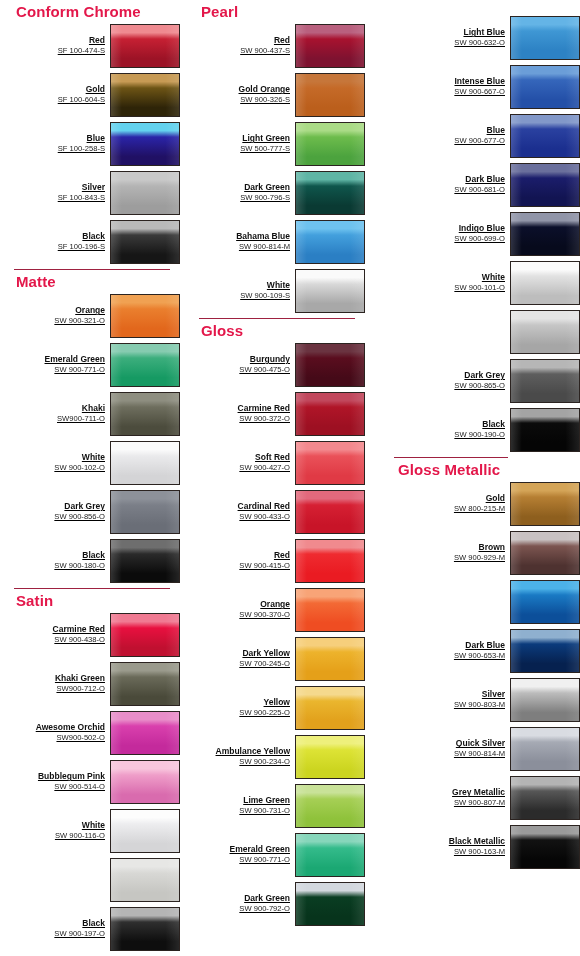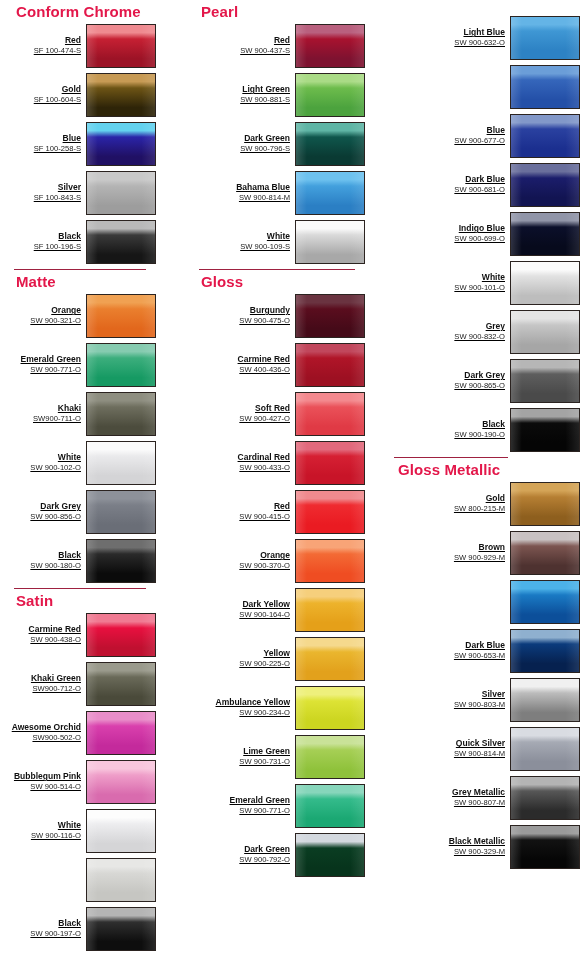--- a/index.html
+++ b/index.html
@@ -6,21 +6,21 @@
   body{
     width:580px;height:956px;
     font-family:"Liberation Sans","DejaVu Sans",sans-serif;
     -webkit-font-smoothing:antialiased;
     overflow:hidden;
     position:relative;
   }
   .sheet{position:relative;width:580px;height:956px;}
 
   .col{position:absolute;top:0;}
-  .col-left{left:0;width:156px;}
+  .col-left{left:0;width:180px;}
   .col-mid{left:185px;width:180px;}
   .col-right{left:370px;width:210px;}
 
   
   .section{position:relative;}
   .rule{
     height:1px;background:#9e2140;margin:0 10px 0 14px;
   }
   .sec-title{
     color:#e3174a;
@@ -313,22 +313,33 @@
               <div class="cd">SW 900-437-S</div>
             </div>
             <div class="chip" title="Red SW 900-437-S">
               <i class="top" style="background: linear-gradient(rgb(185, 96, 126) 0%, rgb(185, 96, 126) 55%, rgb(168, 18, 47) 100%);"></i>
               <i class="bot" style="background: linear-gradient(rgb(168, 18, 47) 0%, rgb(126, 18, 48) 70%, rgb(126, 18, 48) 100%);"></i>
               <div class="gloss"></div>
             </div>
           </div>
           <div class="row">
             <div class="labels">
+              <div class="nm">Gold Orange</div>
+              <div class="cd">SW 900-326-S</div>
+            </div>
+            <div class="chip" title="Gold Orange SW 900-326-S">
+              <i class="top" style="background: linear-gradient(rgb(198, 118, 58) 0%, rgb(198, 118, 58) 55%, rgb(197, 106, 40) 100%);"></i>
+              <i class="bot" style="background: linear-gradient(rgb(197, 106, 40) 0%, rgb(187, 95, 28) 70%, rgb(187, 95, 28) 100%);"></i>
+              <div class="gloss"></div>
+            </div>
+          </div>
+          <div class="row">
+            <div class="labels">
               <div class="nm">Light Green</div>
-              <div class="cd">SW 900-881-S</div>
+              <div class="cd">SW 500-777-S</div>
             </div>
             <div class="chip" title="Light Green SW 900-777-S">
               <i class="top" style="background: linear-gradient(rgb(170, 219, 134) 0%, rgb(170, 219, 134) 55%, rgb(109, 188, 76) 100%);"></i>
               <i class="bot" style="background: linear-gradient(rgb(109, 188, 76) 0%, rgb(76, 163, 62) 70%, rgb(76, 163, 62) 100%);"></i>
               <div class="gloss"></div>
             </div>
           </div>
           <div class="row">
             <div class="labels">
               <div class="nm">Dark Green</div>
@@ -375,21 +386,21 @@
             </div>
             <div class="chip" title="Burgundy SW 900-475-O">
               <i class="top" style="background: linear-gradient(rgb(106, 51, 64) 0%, rgb(106, 51, 64) 55%, rgb(90, 13, 30) 100%);"></i>
               <i class="bot" style="background: linear-gradient(rgb(90, 13, 30) 0%, rgb(69, 10, 24) 70%, rgb(69, 10, 24) 100%);"></i>
               <div class="gloss"></div>
             </div>
           </div>
           <div class="row">
             <div class="labels">
               <div class="nm">Carmine Red</div>
-              <div class="cd">SW 400-436-O</div>
+              <div class="cd">SW 900-372-O</div>
             </div>
             <div class="chip" title="Carmine Red SW 900-436-O">
               <i class="top" style="background: linear-gradient(rgb(193, 71, 92) 0%, rgb(193, 71, 92) 55%, rgb(176, 21, 40) 100%);"></i>
               <i class="bot" style="background: linear-gradient(rgb(176, 21, 40) 0%, rgb(157, 16, 34) 70%, rgb(157, 16, 34) 100%);"></i>
               <div class="gloss"></div>
             </div>
           </div>
           <div class="row">
             <div class="labels">
               <div class="nm">Soft Red</div>
@@ -430,21 +441,21 @@
             </div>
             <div class="chip" title="Orange SW 900-370-O">
               <i class="top" style="background: linear-gradient(rgb(248, 164, 119) 0%, rgb(248, 164, 119) 55%, rgb(243, 106, 53) 100%);"></i>
               <i class="bot" style="background: linear-gradient(rgb(243, 106, 53) 0%, rgb(239, 77, 34) 70%, rgb(239, 77, 34) 100%);"></i>
               <div class="gloss"></div>
             </div>
           </div>
           <div class="row">
             <div class="labels">
               <div class="nm">Dark Yellow</div>
-              <div class="cd">SW 900-164-O</div>
+              <div class="cd">SW 700-245-O</div>
             </div>
             <div class="chip" title="Dark Yellow SW 900-245-O">
               <i class="top" style="background: linear-gradient(rgb(246, 207, 124) 0%, rgb(246, 207, 124) 55%, rgb(237, 179, 44) 100%);"></i>
               <i class="bot" style="background: linear-gradient(rgb(237, 179, 44) 0%, rgb(229, 160, 25) 70%, rgb(229, 160, 25) 100%);"></i>
               <div class="gloss"></div>
             </div>
           </div>
           <div class="row">
             <div class="labels">
               <div class="nm">Yellow</div>
@@ -512,20 +523,24 @@
               <div class="nm">Light Blue</div>
               <div class="cd">SW 900-632-O</div>
             </div>
             <div class="chip" title="Light Blue SW 900-632-O">
               <i class="top" style="background: linear-gradient(rgb(100, 180, 230) 0%, rgb(100, 180, 230) 55%, rgb(63, 151, 212) 100%);"></i>
               <i class="bot" style="background: linear-gradient(rgb(63, 151, 212) 0%, rgb(45, 130, 196) 70%, rgb(45, 130, 196) 100%);"></i>
               <div class="gloss"></div>
             </div>
           </div>
           <div class="row">
+            <div class="labels">
+              <div class="nm">Intense Blue</div>
+              <div class="cd">SW 900-667-O</div>
+            </div>
             <div class="chip" title="Intense Blue SW 900-667-O">
               <i class="top" style="background: linear-gradient(rgb(107, 158, 216) 0%, rgb(107, 158, 216) 55%, rgb(53, 102, 187) 100%);"></i>
               <i class="bot" style="background: linear-gradient(rgb(53, 102, 187) 0%, rgb(36, 80, 168) 70%, rgb(36, 80, 168) 100%);"></i>
               <div class="gloss"></div>
             </div>
           </div>
           <div class="row">
             <div class="labels">
               <div class="nm">Blue</div>
               <div class="cd">SW 900-677-O</div>
@@ -563,24 +578,20 @@
               <div class="nm">White</div>
               <div class="cd">SW 900-101-O</div>
             </div>
             <div class="chip" title="White SW 900-101-O">
               <i class="top" style="background: linear-gradient(rgb(252, 252, 252) 0%, rgb(252, 252, 252) 55%, rgb(226, 226, 226) 100%);"></i>
               <i class="bot" style="background: linear-gradient(rgb(226, 226, 226) 0%, rgb(189, 189, 189) 70%, rgb(189, 189, 189) 100%);"></i>
               <div class="gloss"></div>
             </div>
           </div>
           <div class="row">
-            <div class="labels">
-              <div class="nm">Grey</div>
-              <div class="cd">SW 900-832-O</div>
-            </div>
             <div class="chip" title="Grey SW 900-832-O">
               <i class="top" style="background: linear-gradient(rgb(228, 228, 228) 0%, rgb(228, 228, 228) 55%, rgb(198, 198, 198) 100%);"></i>
               <i class="bot" style="background: linear-gradient(rgb(198, 198, 198) 0%, rgb(166, 166, 166) 70%, rgb(166, 166, 166) 100%);"></i>
               <div class="gloss"></div>
             </div>
           </div>
           <div class="row">
             <div class="labels">
               <div class="nm">Dark Grey</div>
               <div class="cd">SW 900-865-O</div>
@@ -677,21 +688,21 @@
             </div>
             <div class="chip" title="Grey Metallic SW 900-807-M">
               <i class="top" style="background: linear-gradient(rgb(180, 180, 180) 0%, rgb(180, 180, 180) 55%, rgb(87, 87, 87) 100%);"></i>
               <i class="bot" style="background: linear-gradient(rgb(87, 87, 87) 0%, rgb(43, 43, 43) 70%, rgb(43, 43, 43) 100%);"></i>
               <div class="gloss"></div>
             </div>
           </div>
           <div class="row">
             <div class="labels">
               <div class="nm">Black Metallic</div>
-              <div class="cd">SW 900-329-M</div>
+              <div class="cd">SW 900-163-M</div>
             </div>
             <div class="chip" title="Black Metallic SW 900-192-M">
               <i class="top" style="background: linear-gradient(rgb(154, 154, 154) 0%, rgb(154, 154, 154) 55%, rgb(18, 18, 18) 100%);"></i>
               <i class="bot" style="background: linear-gradient(rgb(18, 18, 18) 0%, rgb(6, 6, 6) 70%, rgb(6, 6, 6) 100%);"></i>
               <div class="gloss"></div>
             </div>
           </div>
         </div>
       </div>
     </div>

